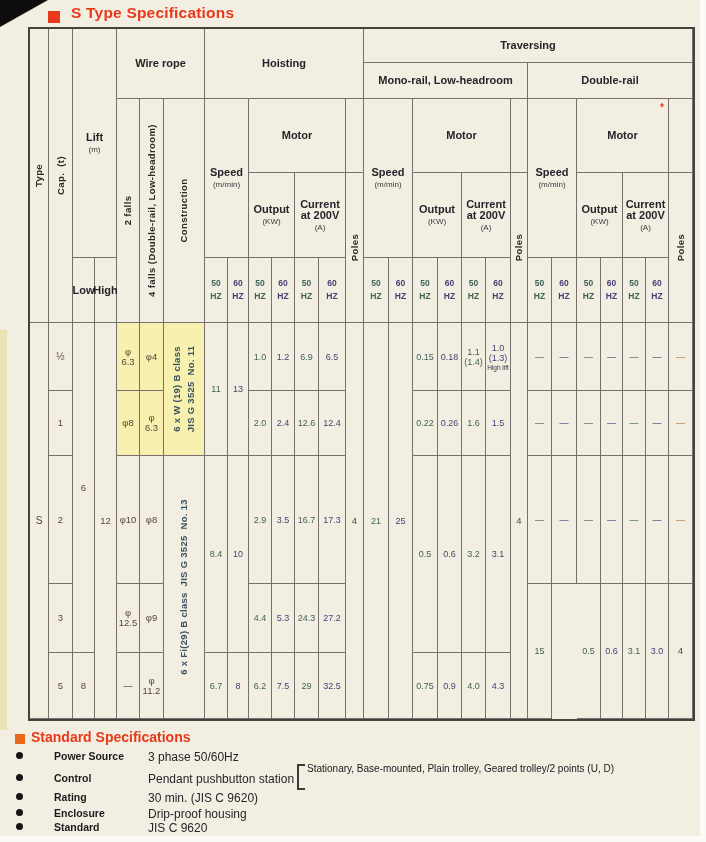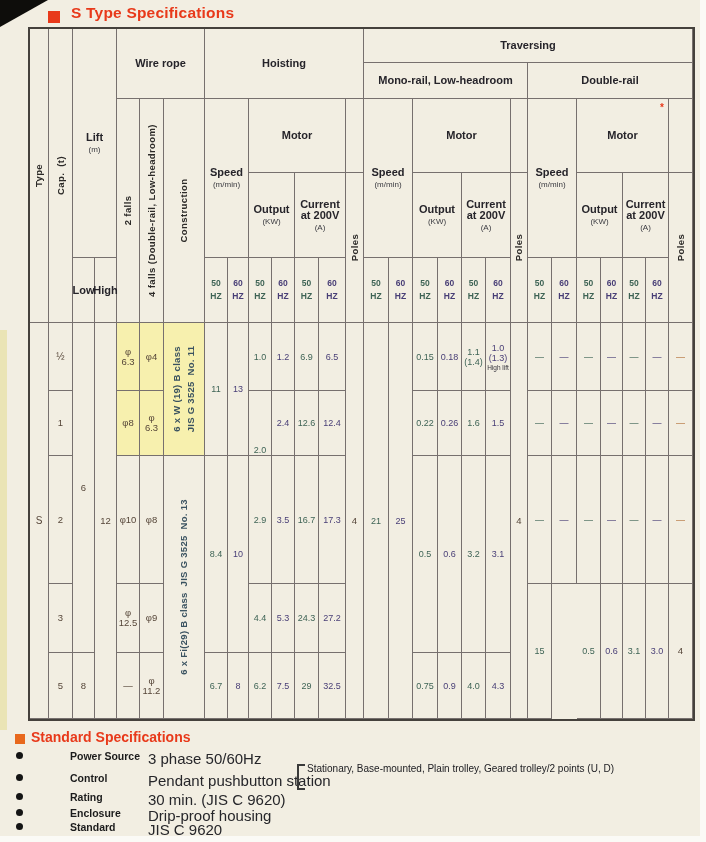--- a/index.html
+++ b/index.html
@@ -38,22 +38,22 @@
   .pd{color:var(--polesdash);}
   .note .t2{font-size:6.5px;line-height:7px;margin-top:1px;color:#35333c;}
   .star{position:absolute;top:3px;right:4px;font-size:10px;color:var(--accent);font-weight:bold;}
   .frac{font-size:10px;}
 
   .bottom{position:absolute;left:0;top:728px;width:706px;height:114px;}
   .b-head-sq{position:absolute;left:15px;top:6px;width:10px;height:10px;background:var(--accent2);}
   .b-heading{position:absolute;left:31px;top:1px;font-size:14px;font-weight:bold;color:var(--accent);}
   .spec-item{position:absolute;left:0;width:100%;height:14px;}
   .dot{position:absolute;left:16px;top:2px;width:7px;height:7px;border-radius:50%;background:#141414;}
-  .lbl{position:absolute;left:47px;top:0;font-size:10.5px;font-weight:bold;color:#1b1b1b;padding-left:23px;}
-  .val{position:absolute;left:148px;top:0;font-size:15px;color:#26262a;text-align:right;}
+  .lbl{position:absolute;left:31px;top:0;font-size:10.5px;font-weight:bold;color:#1b1b1b;padding-left:23px;}
+  .val{position:absolute;left:148px;top:0;font-size:12px;color:#26262a;text-align:right;}
   .item-0{top:22px;} .item-1{top:44px;} .item-2{top:63px;} .item-3{top:79px;} .item-4{top:93px;}
   .bracket{position:absolute;left:297px;top:36px;width:6px;height:22px;
     border-left:2px solid #3a3a3a;border-top:2px solid #3a3a3a;border-bottom:2px solid #3a3a3a;}
   .ctrl-notes{position:absolute;left:307px;top:34px;font-size:10px;line-height:14px;color:#202024;white-space:nowrap;}
 </style>
 </head>
 <body>
 
 <div class="page">
   <div class="corner"></div>
@@ -334,21 +334,21 @@
       </div>
       <div class="cell hz60" style="grid-area: 6 / 11 / span 1 / span 1;">
         <span class="ct">1.2</span>
       </div>
       <div class="cell hz50" style="grid-area: 6 / 12 / span 1 / span 1;">
         <span class="ct">6.9</span>
       </div>
       <div class="cell hz60" style="grid-area: 6 / 13 / span 1 / span 1;">
         <span class="ct">6.5</span>
       </div>
-      <div class="cell hz50" style="grid-area: 7 / 10 / span 1 / span 1; justify-content: flex-end;">
+      <div class="cell hz50" style="grid-area: 7 / 10 / span 1 / span 1;">
         <span class="ct">2.0</span>
       </div>
       <div class="cell hz60" style="grid-area: 7 / 11 / span 1 / span 1;">
         <span class="ct">2.4</span>
       </div>
       <div class="cell hz50" style="grid-area: 7 / 12 / span 1 / span 1;">
         <span class="ct">12.6</span>
       </div>
       <div class="cell hz60" style="grid-area: 7 / 13 / span 1 / span 1;">
         <span class="ct">12.4</span>

